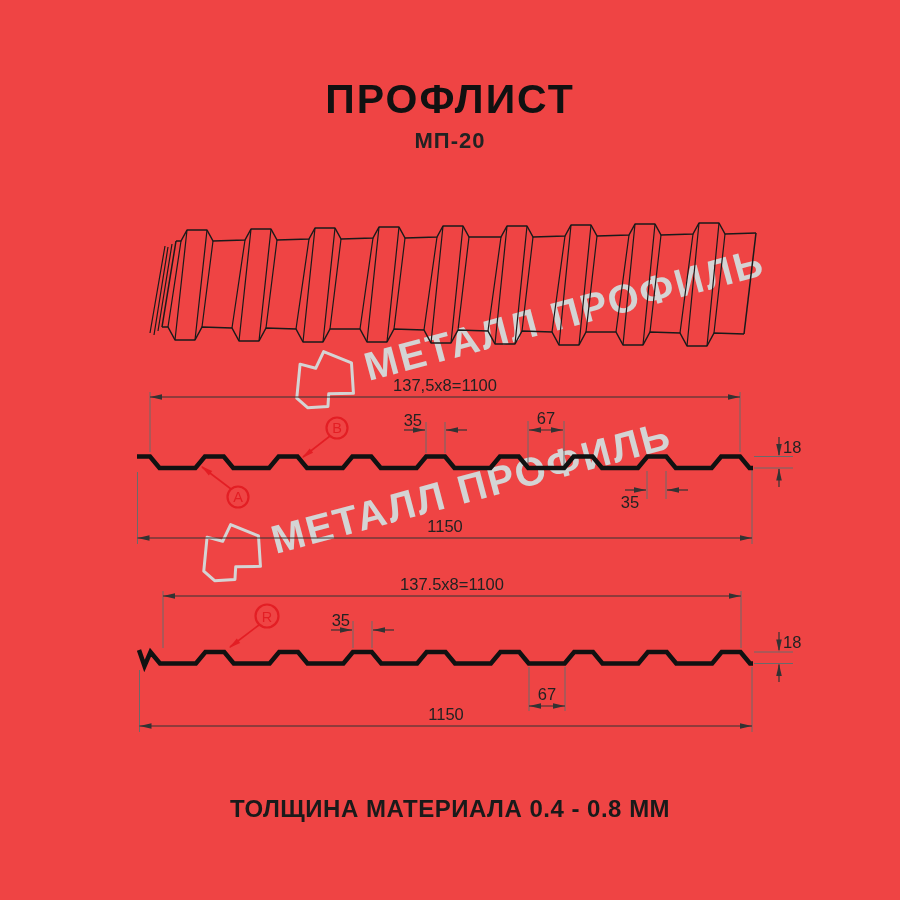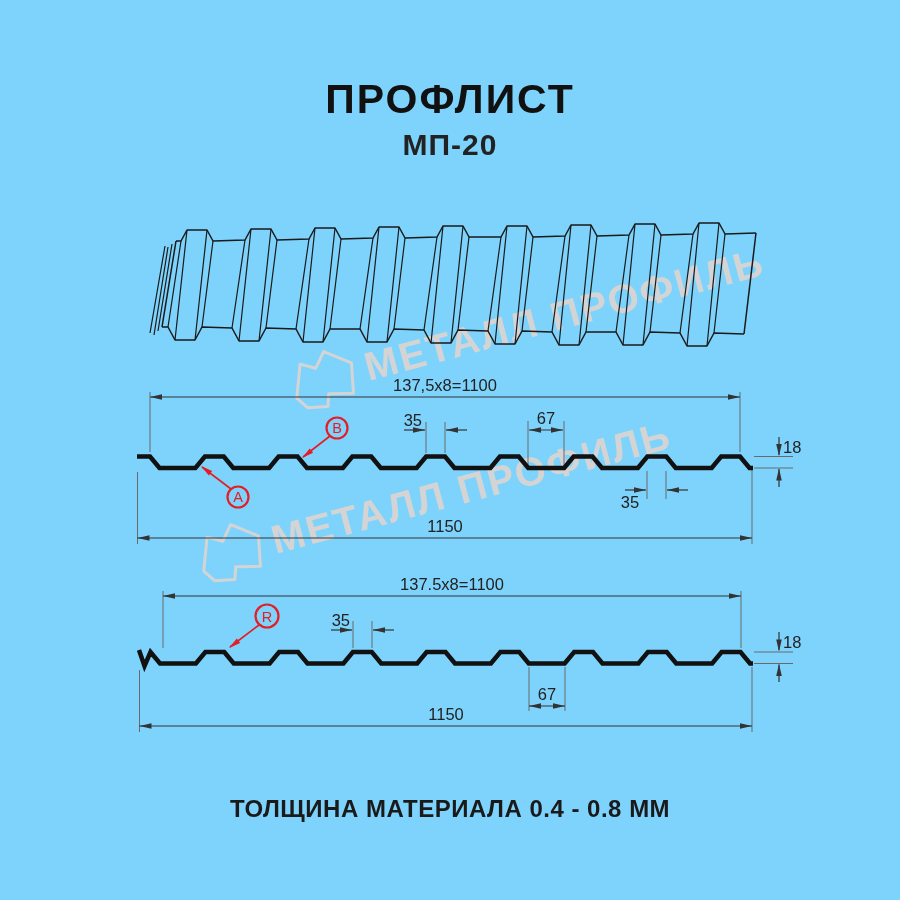--- a/index.html
+++ b/index.html
@@ -1,21 +1,21 @@
 <!DOCTYPE html>
 <html><head>
 <meta charset="utf-8">
 <style>
   html,body{margin:0;padding:0;background:#ffffff;}
-  .page{position:relative;width:900px;height:900px;background:#7dd3fc;overflow:hidden;
+  .page{position:relative;width:900px;height:900px;background:#ef4444;overflow:hidden;
         font-family:"Liberation Sans", sans-serif;}
   .title{position:absolute;top:76px;left:0;width:900px;text-align:center;
          font-size:41px;font-weight:bold;letter-spacing:2px;color:#111;}
   .subtitle{position:absolute;top:128px;left:0;width:900px;text-align:center;
-            font-size:30px;font-weight:bold;letter-spacing:1px;color:#222;}
+            font-size:22px;font-weight:bold;letter-spacing:1px;color:#222;}
   .footer{position:absolute;top:795px;left:0;width:900px;text-align:center;
           font-size:24px;font-weight:bold;letter-spacing:0.5px;color:#1a1a1a;}
   svg{position:absolute;top:0;left:0;}
   .thin{stroke:#1a1a1a;stroke-width:1.5;fill:none;stroke-linejoin:round;}
   .hair{stroke:#1a1a1a;stroke-width:1.2;fill:none;}
   .prof{stroke:#111;stroke-width:4.5;fill:none;stroke-linejoin:miter;}
   .ext{stroke:#6a6a6a;stroke-width:1;fill:none;}
   .dim{stroke:#333;stroke-width:1.2;fill:none;}
   .arr{fill:#333;stroke:none;}
   .dtext{font-family:"Liberation Sans",sans-serif;font-size:16.5px;fill:#222;}

